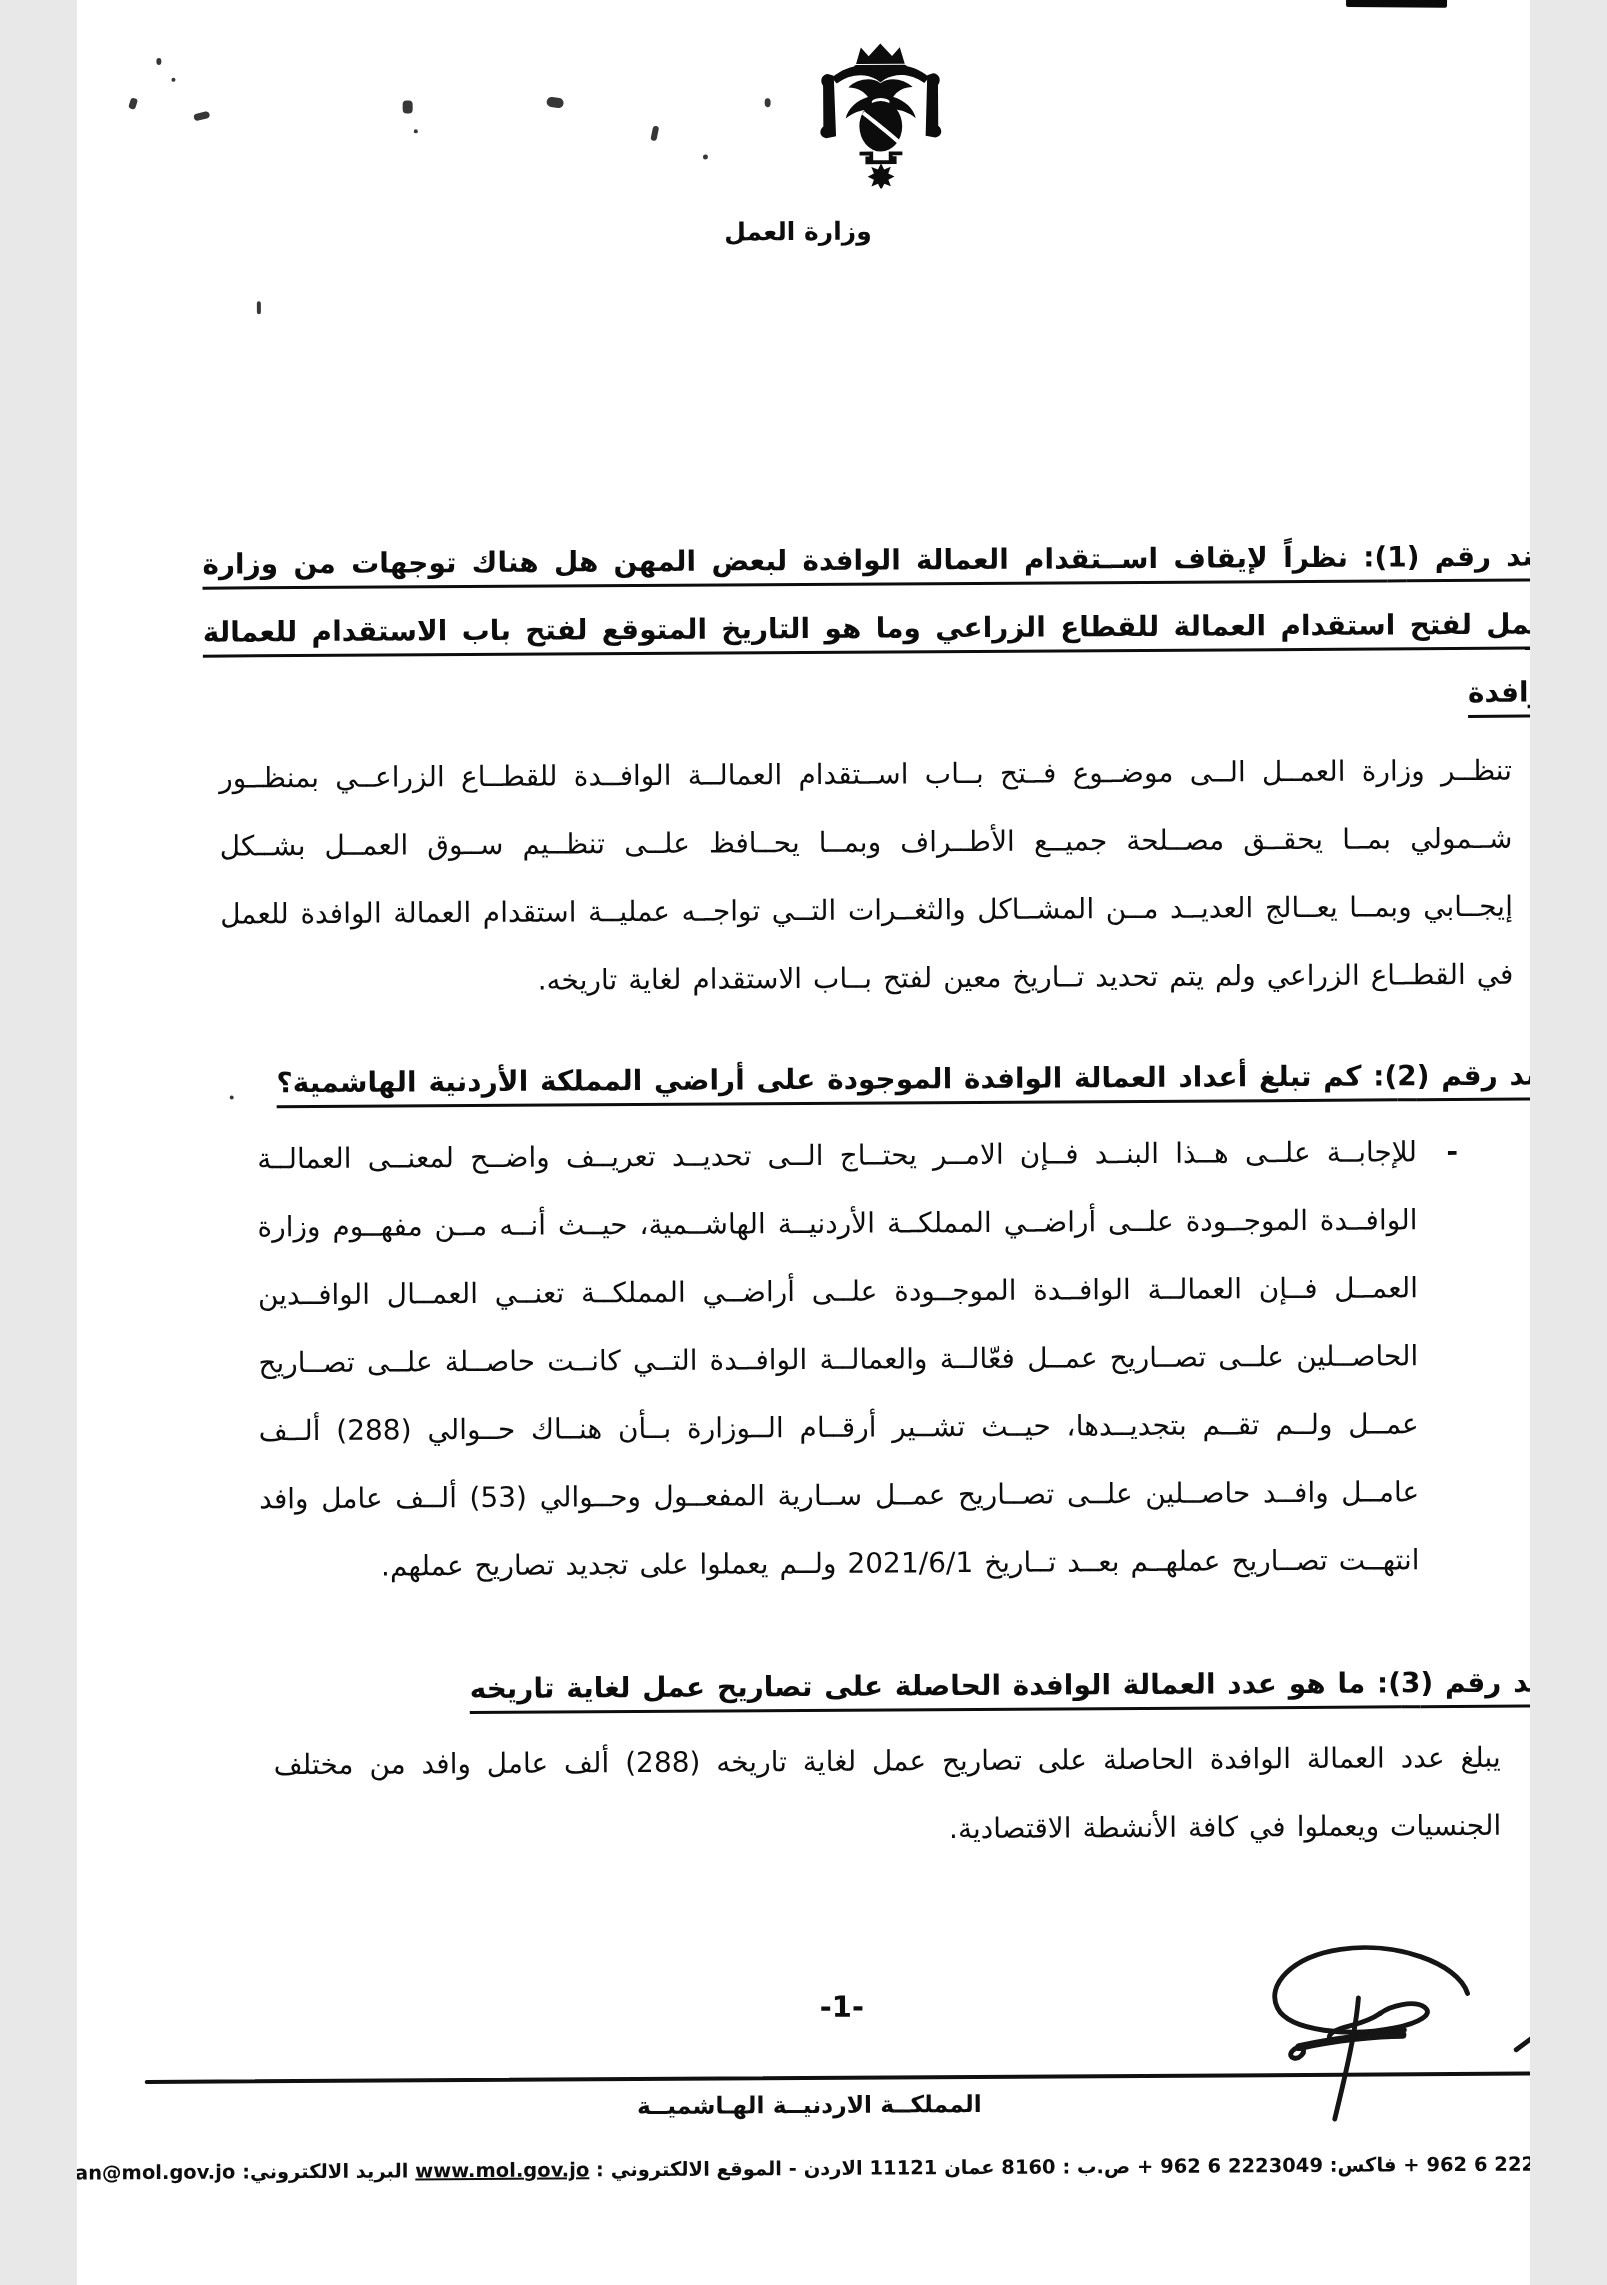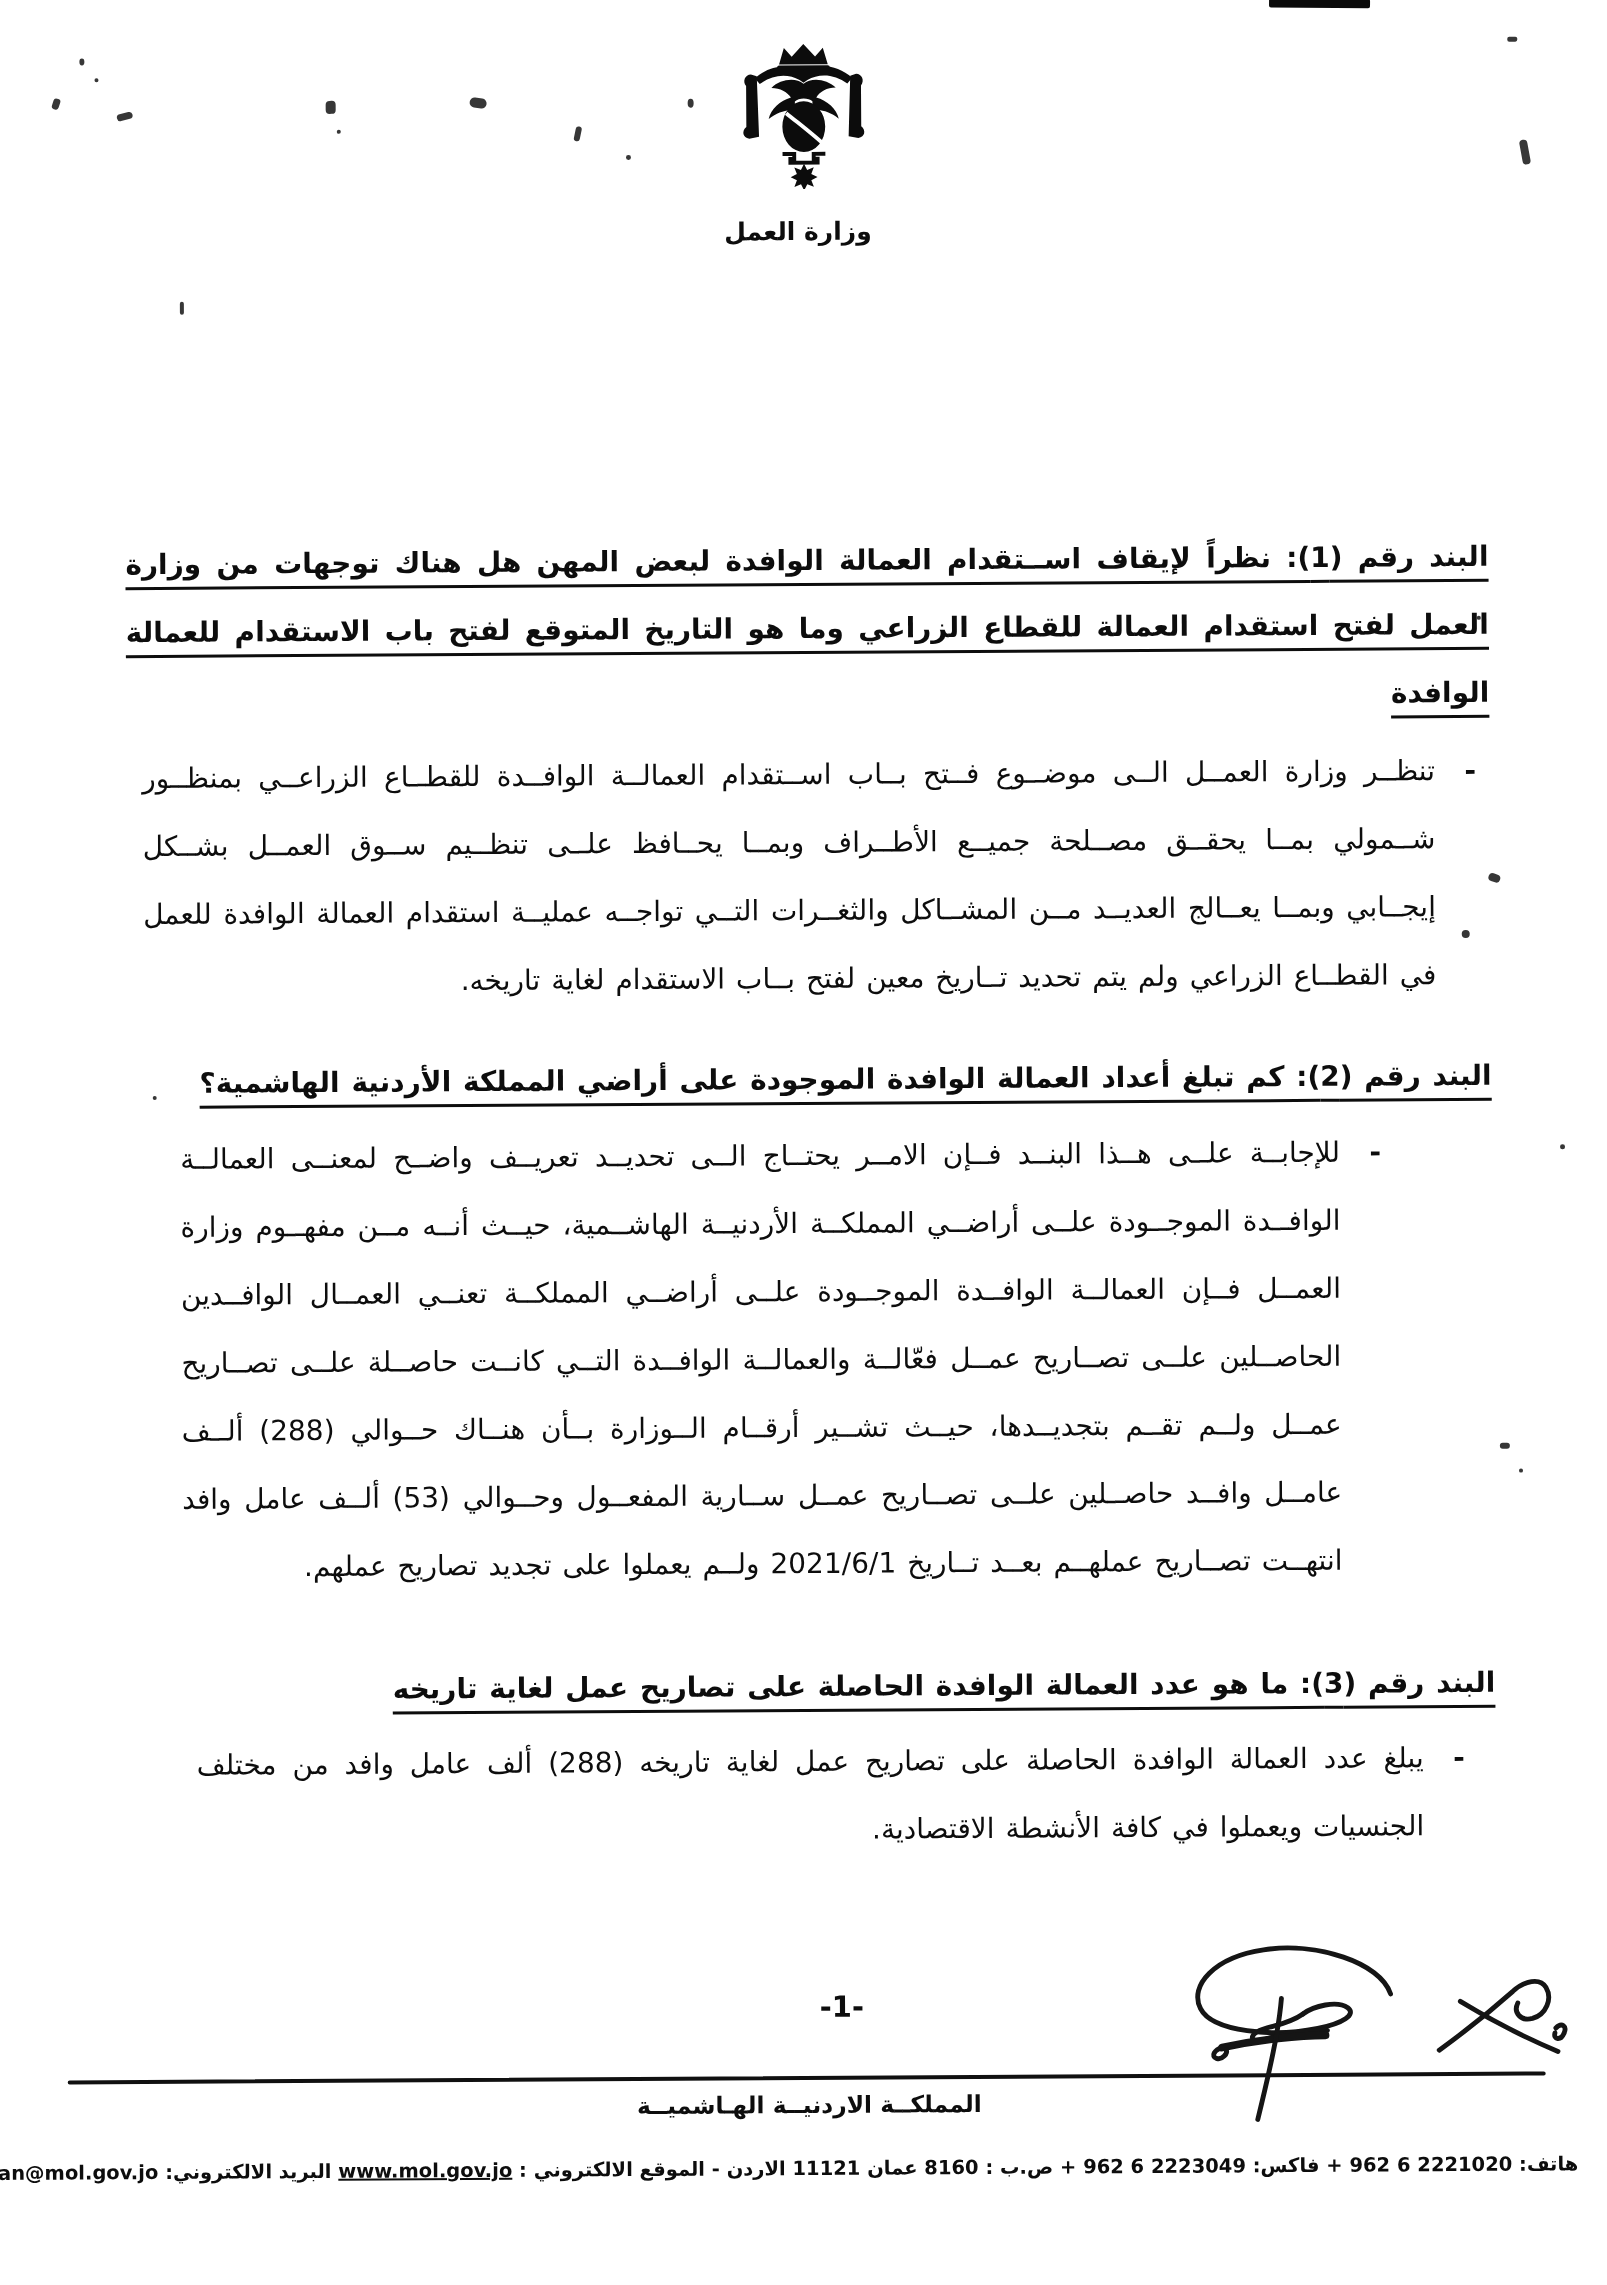--- a/index.html
+++ b/index.html
@@ -1,18 +1,18 @@
 <!DOCTYPE html>
 <html lang="ar"><head>
 <meta charset="utf-8">
 <style>
   html,body{margin:0;padding:0;background:#e8e8e8;}
   .page{
     position:relative;
-    width:1607px;height:2286px;
+    width:1453px;height:2286px;
     margin:0 auto;
     background:#ffffff;
     overflow:hidden;
     font-family:"DejaVu Sans",sans-serif;
     color:#0d0d0d;
   }
   .tilt{position:absolute;inset:0;transform:rotate(-0.35deg);}
   
   .corner-mark{position:absolute;left:1276px;top:2px;width:101px;height:8.8px;background:#0a0a0a;border-radius:2px;transform:rotate(0.8deg);}
   .emblem{position:absolute;left:728px;top:41px;}

